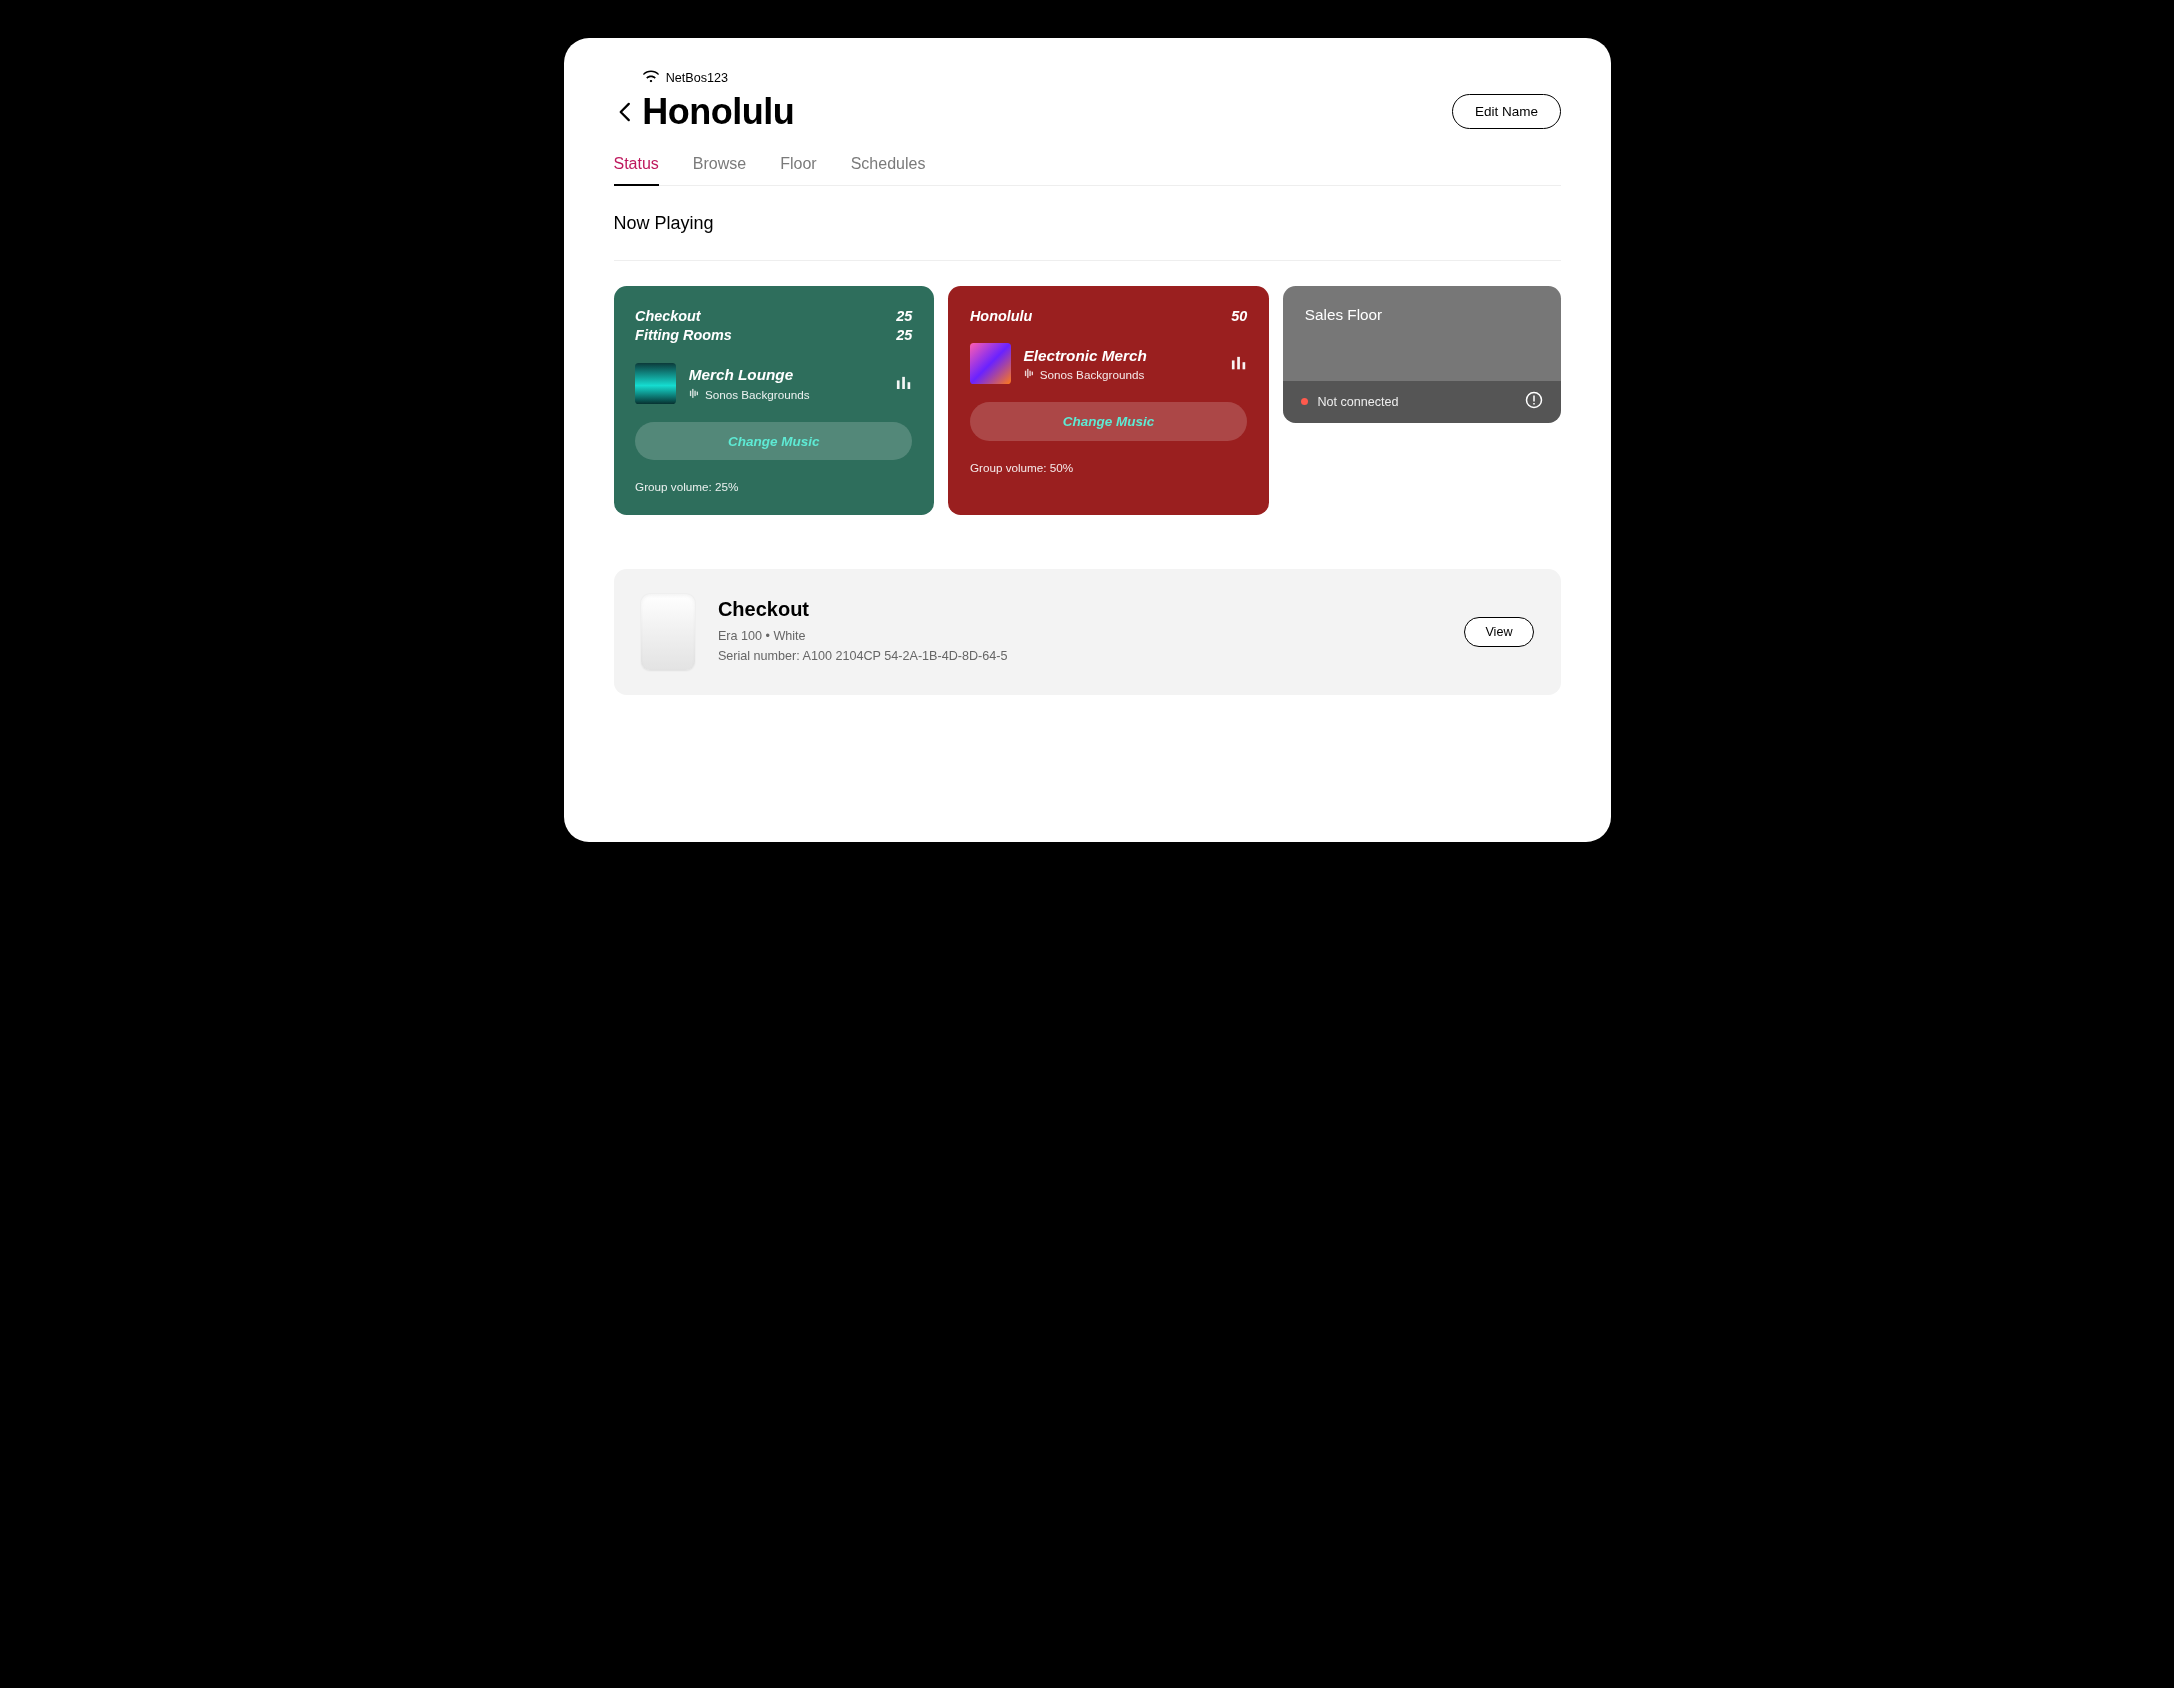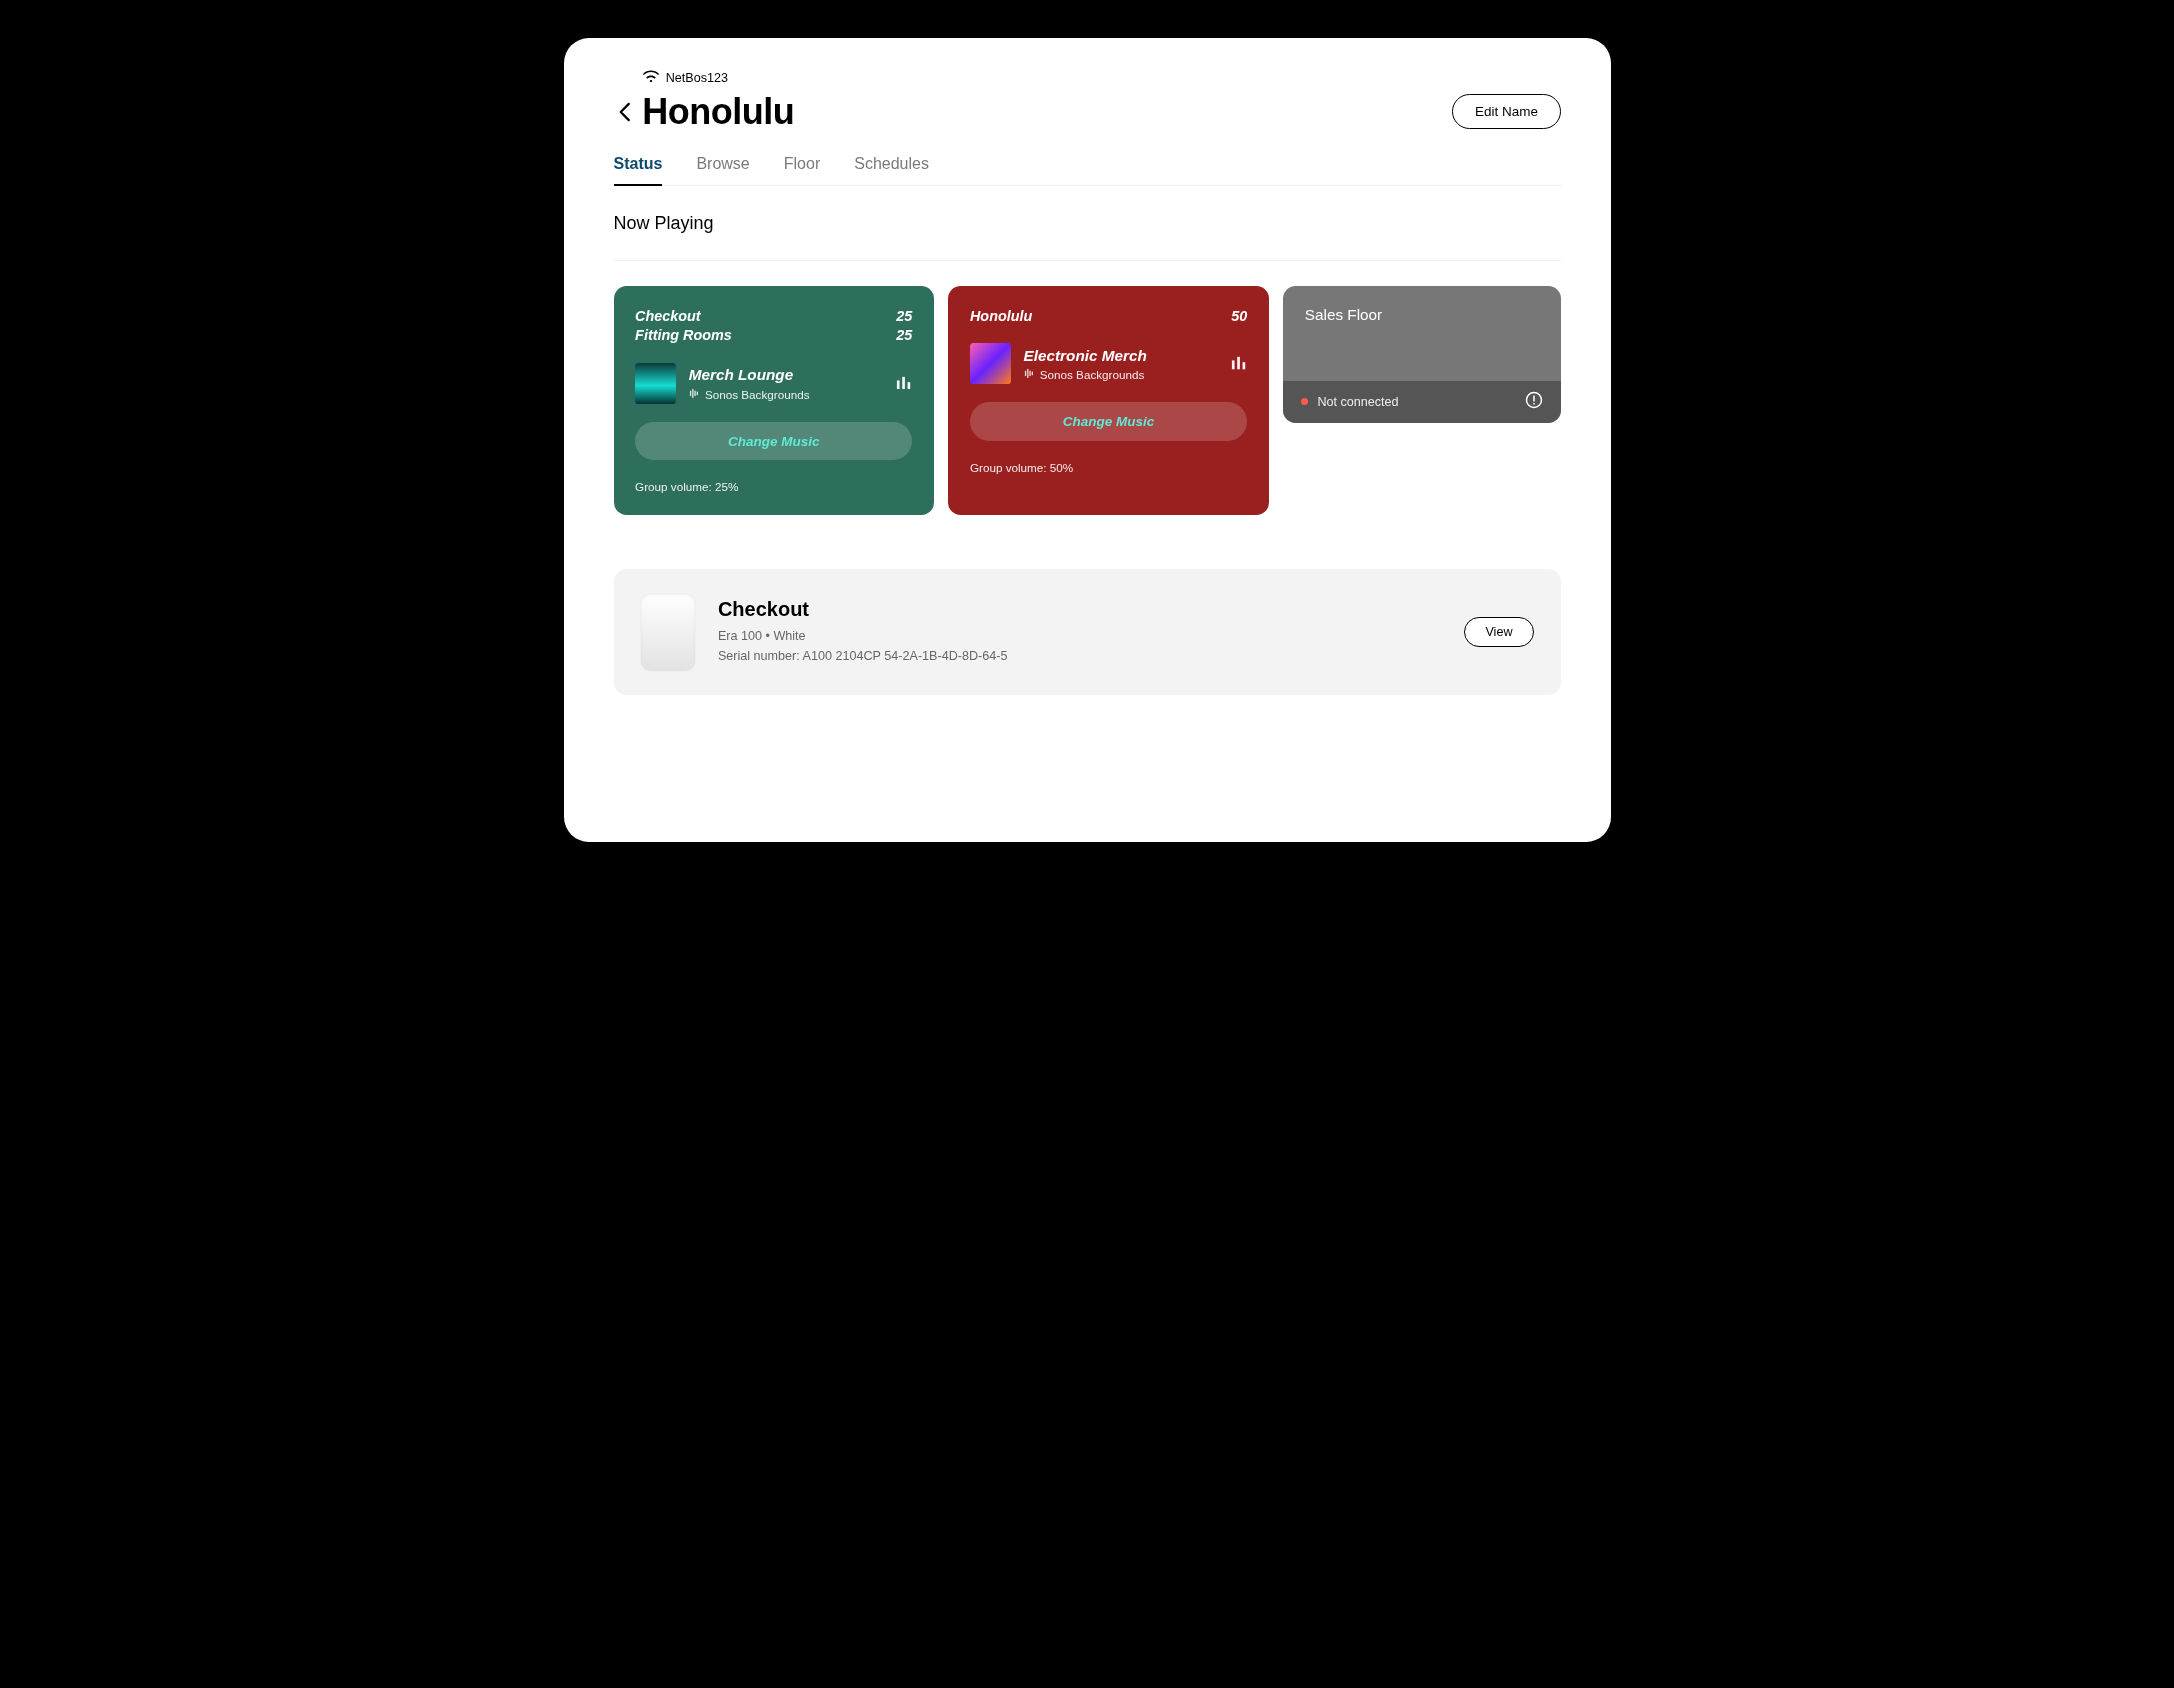--- a/index.html
+++ b/index.html
@@ -90,22 +90,22 @@
     margin-bottom: 27px;
   }
   .tab {
     font-size: 16px;
     padding-bottom: 12.6px;
     color: #7a7a7a;
     cursor: pointer;
     position: relative;
   }
   .tab.active {
-    color: #0c4a6e;
-    font-weight: 700;
+    color: #be185d;
+    font-weight: 400;
   }
   .tab.active::after {
     content: "";
     position: absolute;
     left: 0; right: 0; bottom: -0.9px;
     height: 1.8px;
     background: #000;
   }
 
   

